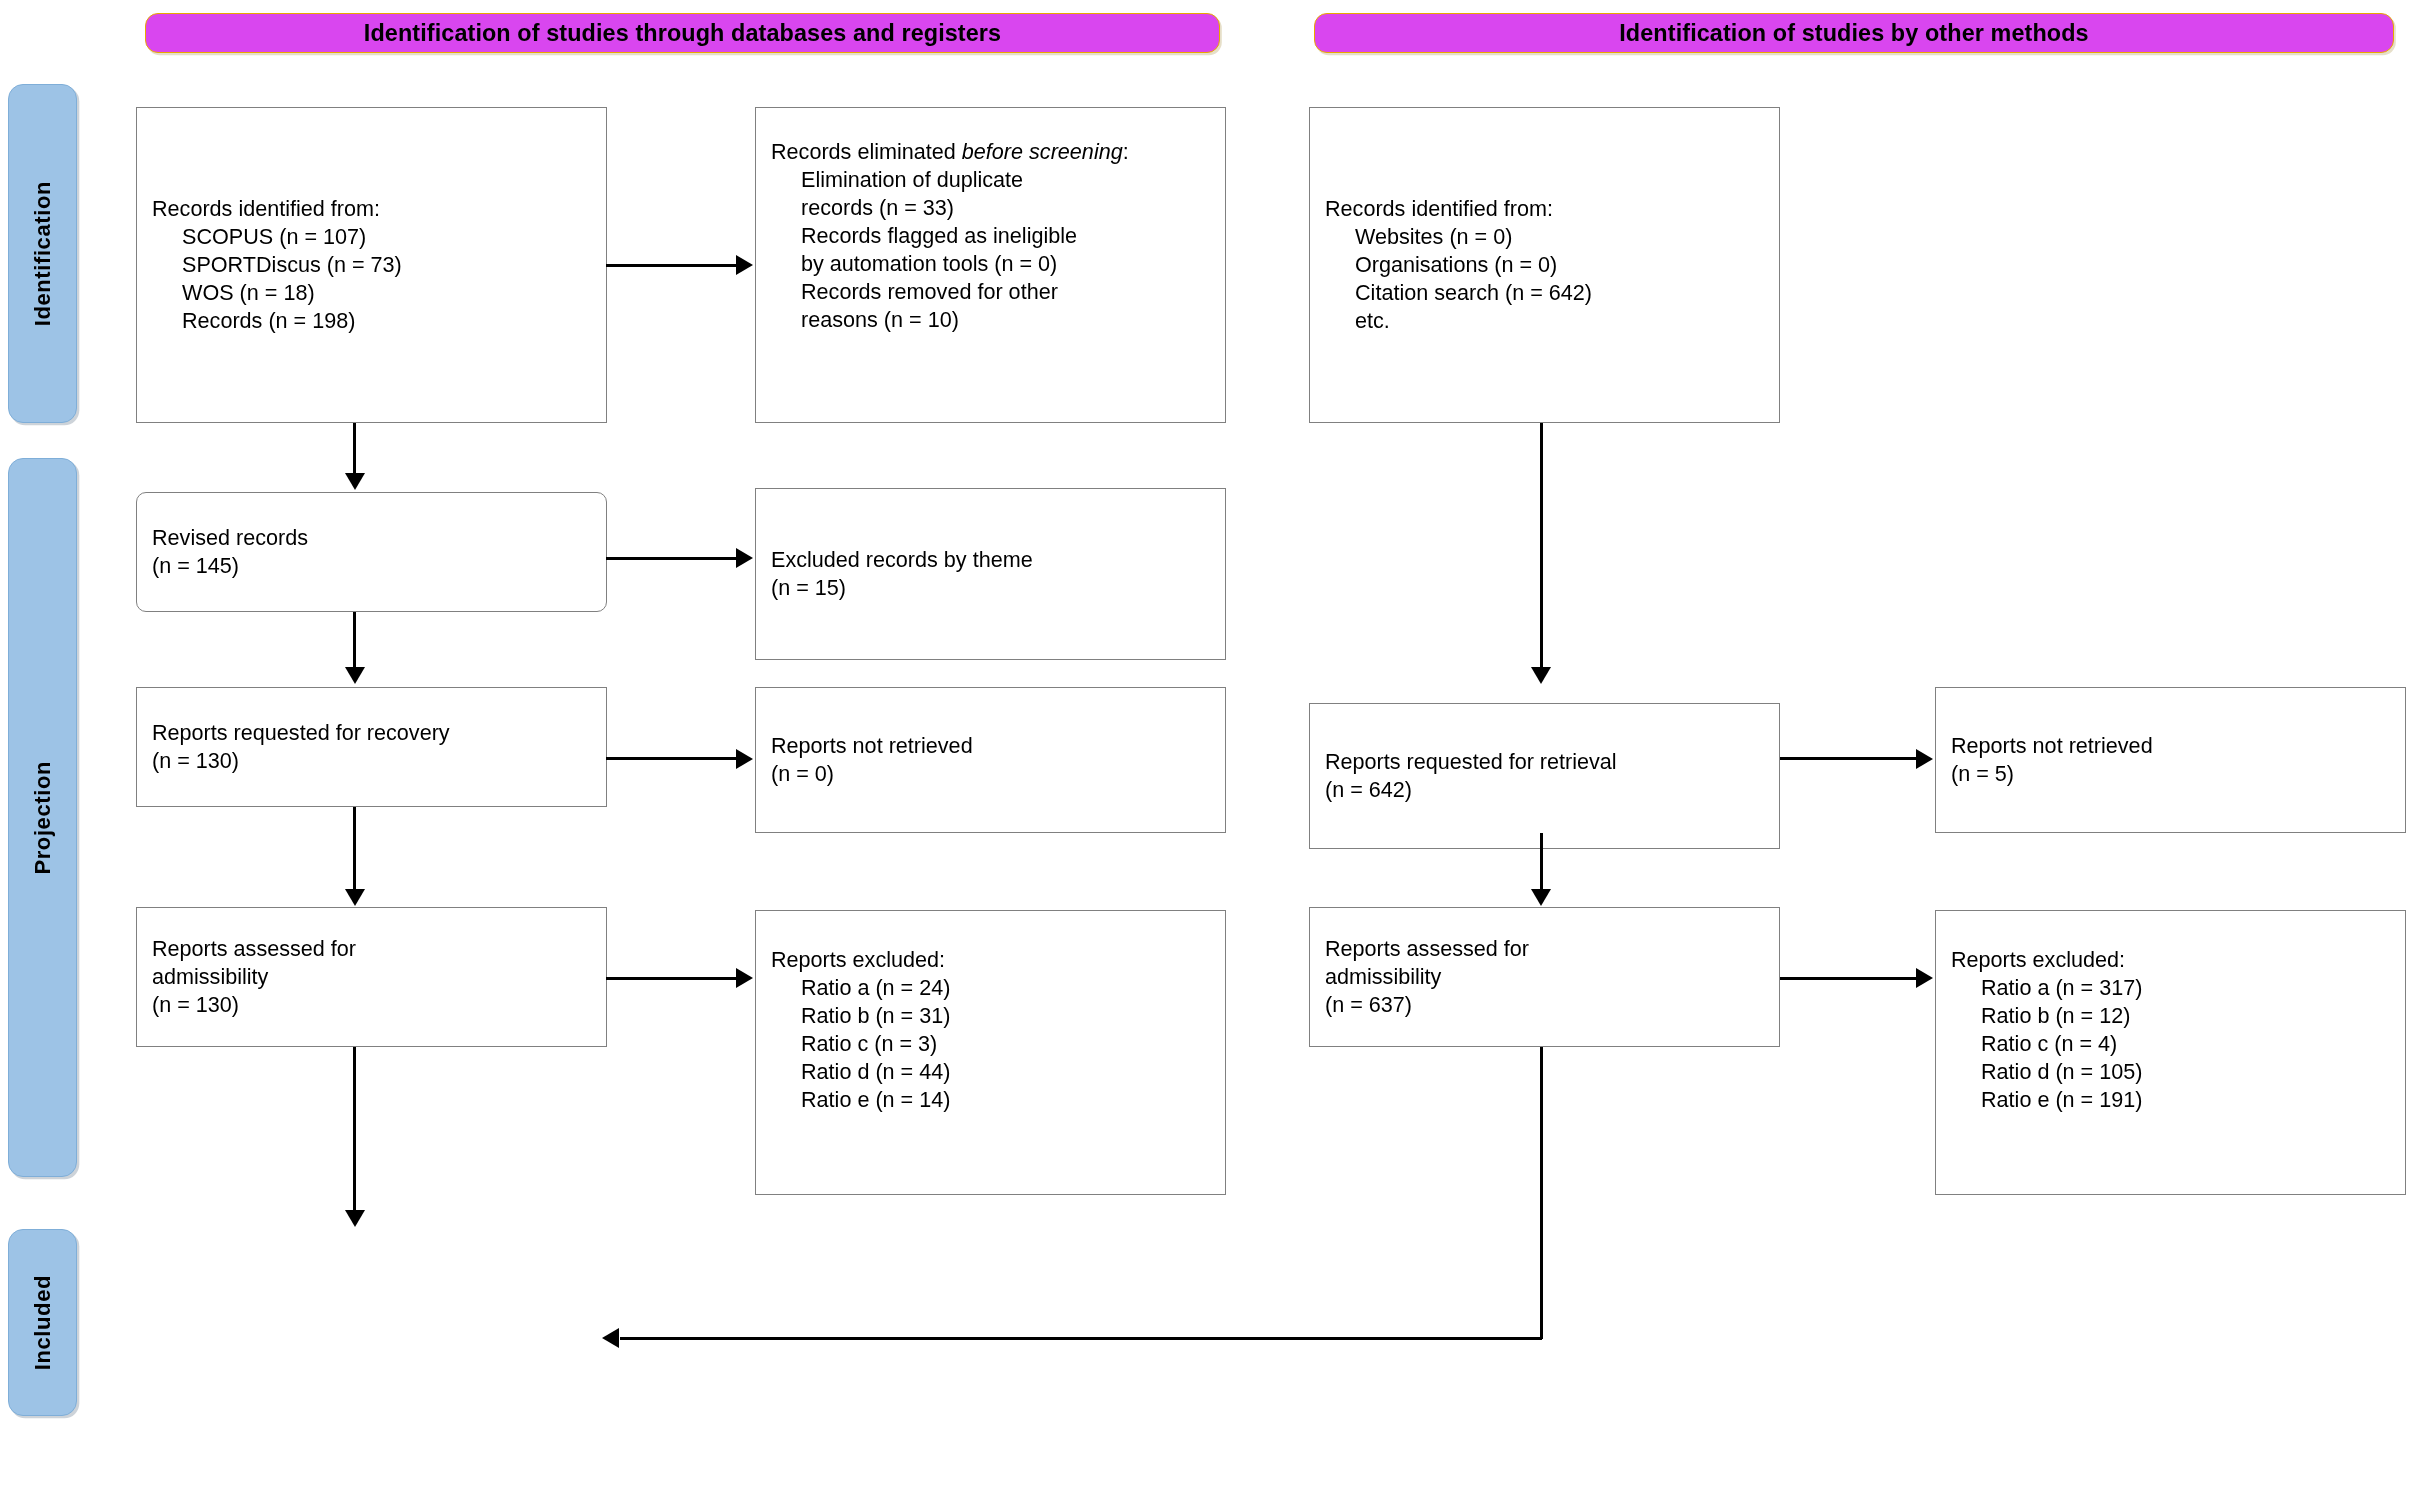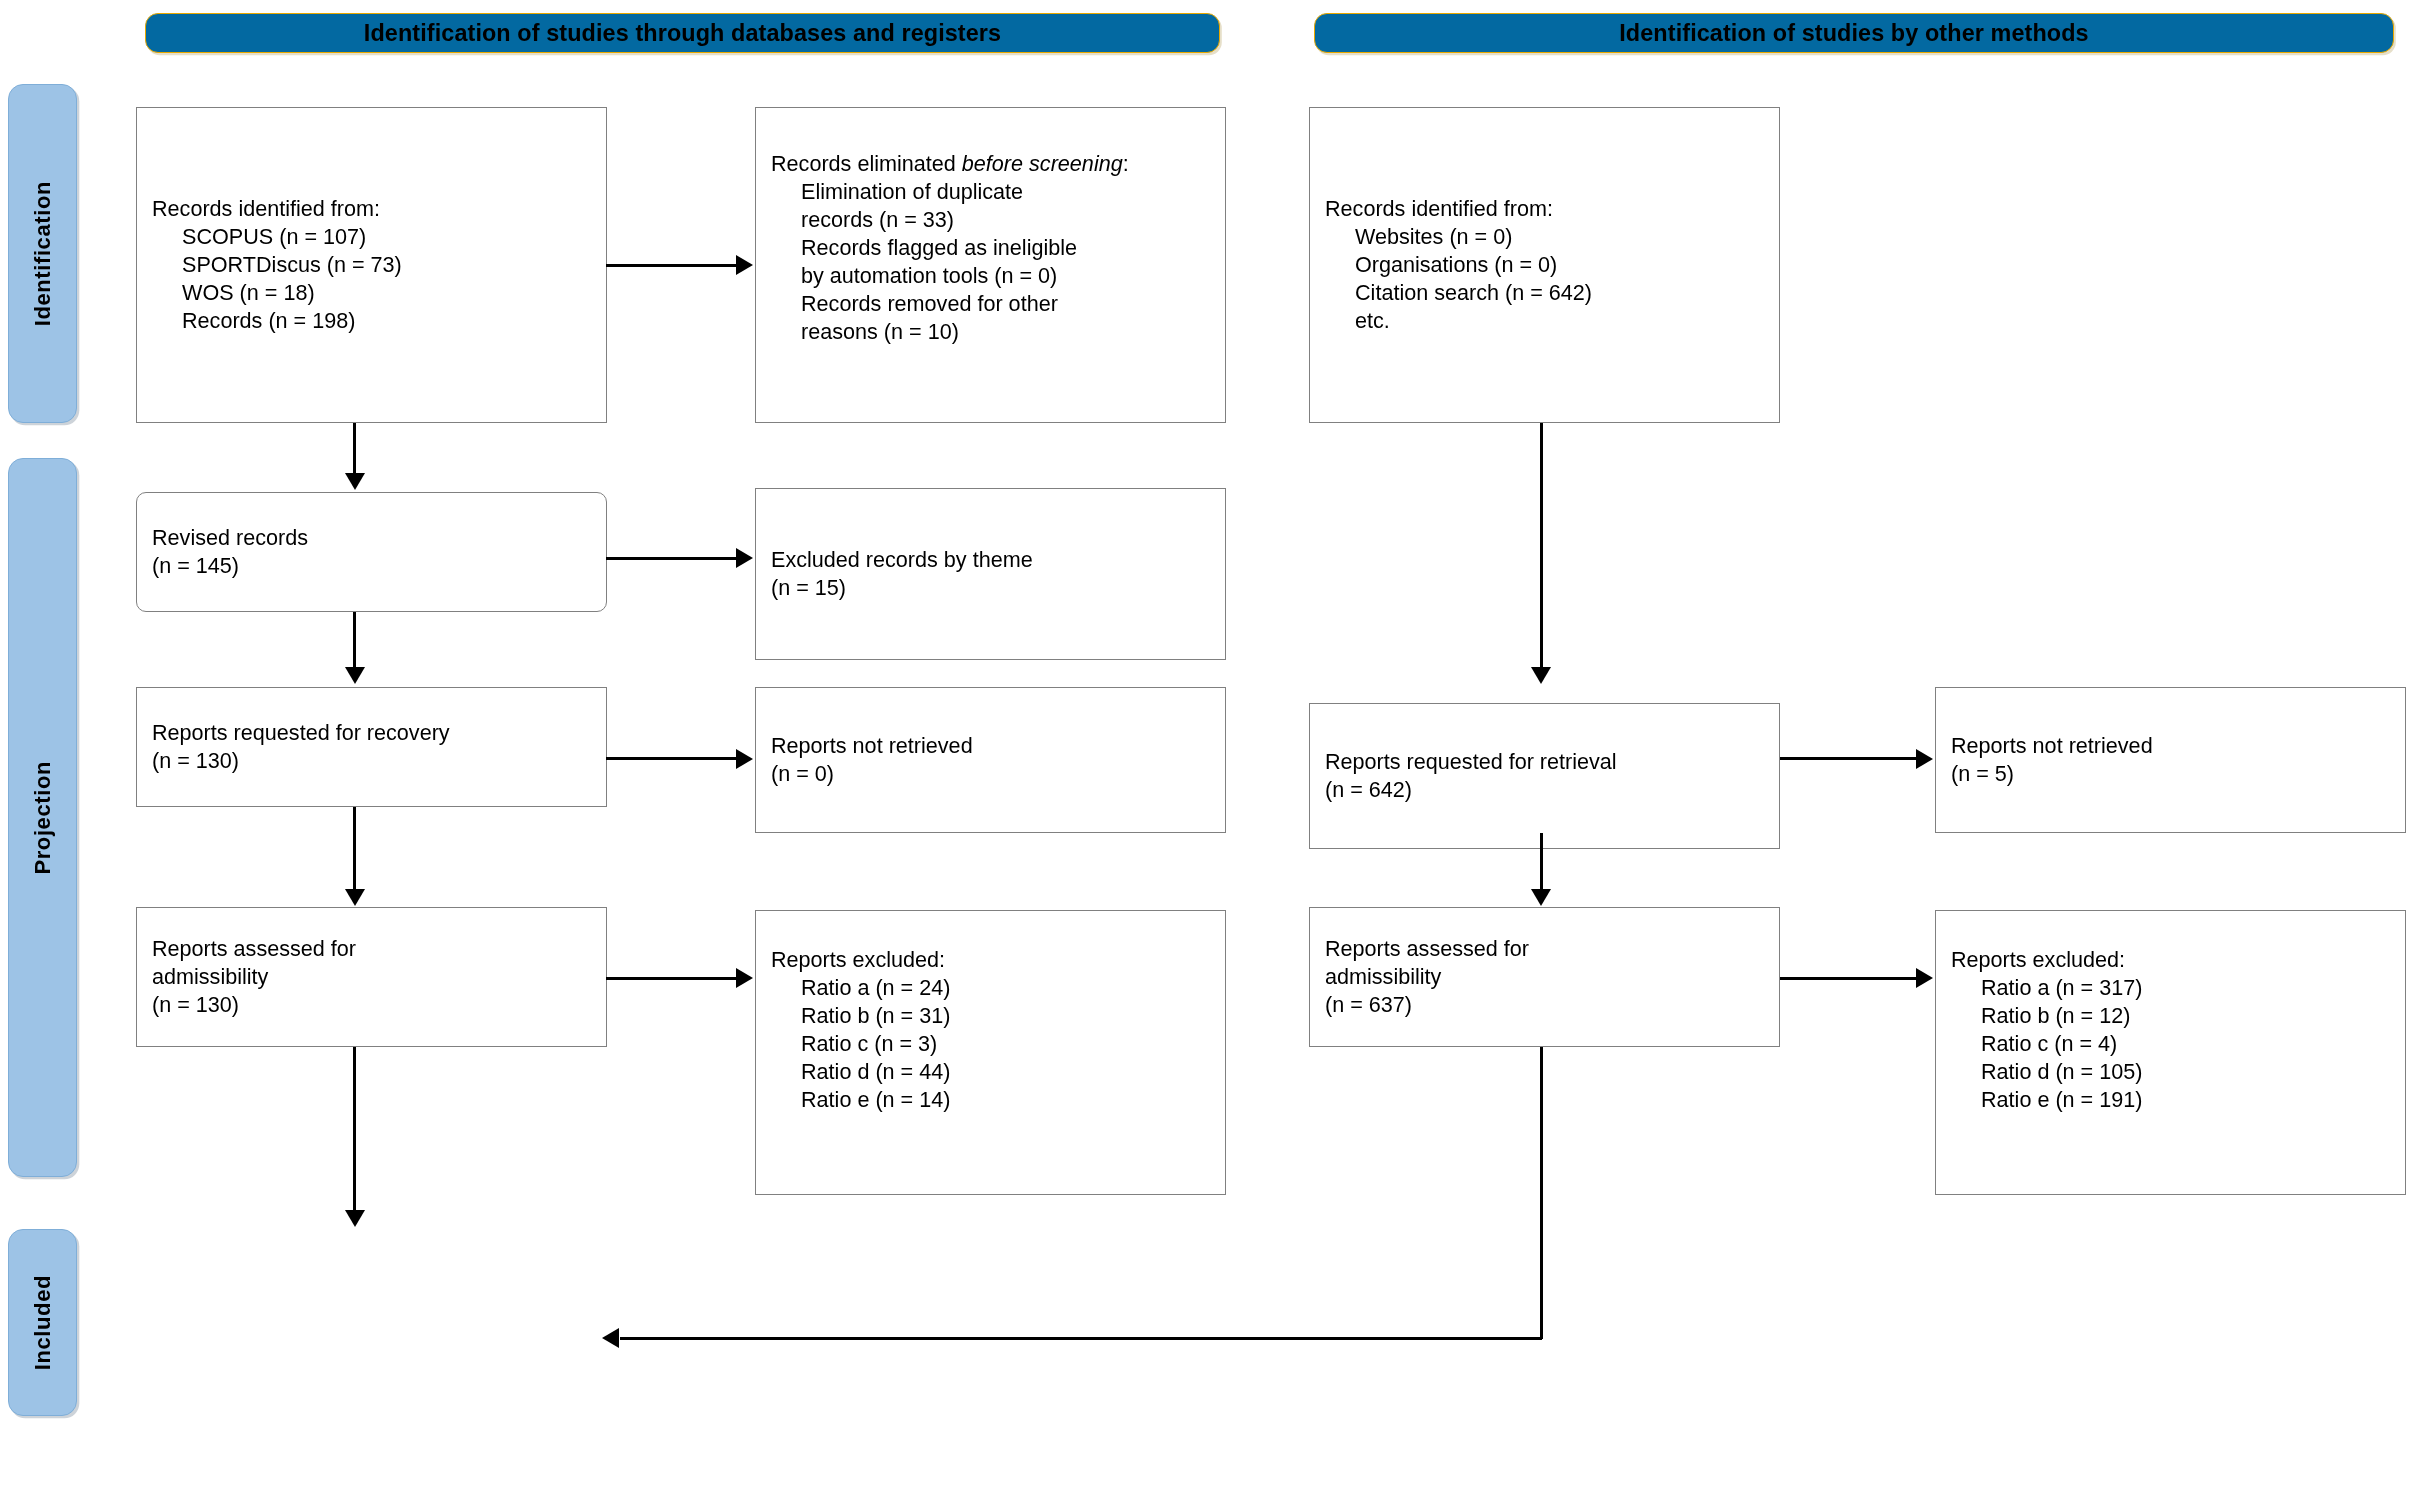--- a/index.html
+++ b/index.html
@@ -14,21 +14,21 @@
     position: relative;
     width: 2426px;
     height: 1506px;
     background: #ffffff;
     overflow: hidden;
   }
 
   
   .stage-header {
     position: absolute;
-    background: #0369a1;
+    background: #d946ef;
     border: 1.2px solid #E8A800;
     border-radius: 13px;
     box-shadow: 1.8px 2.3px 0 rgba(140,110,10,0.22);
     display: flex;
     align-items: center;
     justify-content: center;
     color: #000000;
     font-weight: bold;
     font-size: 23.4px;
     letter-spacing: 0.1px;
@@ -137,21 +137,21 @@
   </div>
 
   <div class="box" style="left:136px; top:107px; width:471px; height:316px;">
     <div class="box-text">Records identified from:
      SCOPUS (n = 107)
      SPORTDiscus (n = 73)
      WOS (n = 18)
      Records (n = 198)</div>
   </div>
 
-  <div class="box" style="left:755px; top:107px; width:471px; height:316px; align-items:flex-start; padding-top:42px;">
+  <div class="box" style="left:755px; top:107px; width:471px; height:316px; align-items:flex-start; padding-top:30px;">
     <div class="box-text"><span>Records eliminated </span><span class="ital">before screening</span><span>:
      Elimination of duplicate
      records (n = 33)
      Records flagged as ineligible
      by automation tools (n = 0)
      Records removed for other
      reasons (n = 10)</span></div>
   </div>
 
   <div class="box" style="left:136px; top:492px; width:471px; height:120px;border-radius:10px;">

